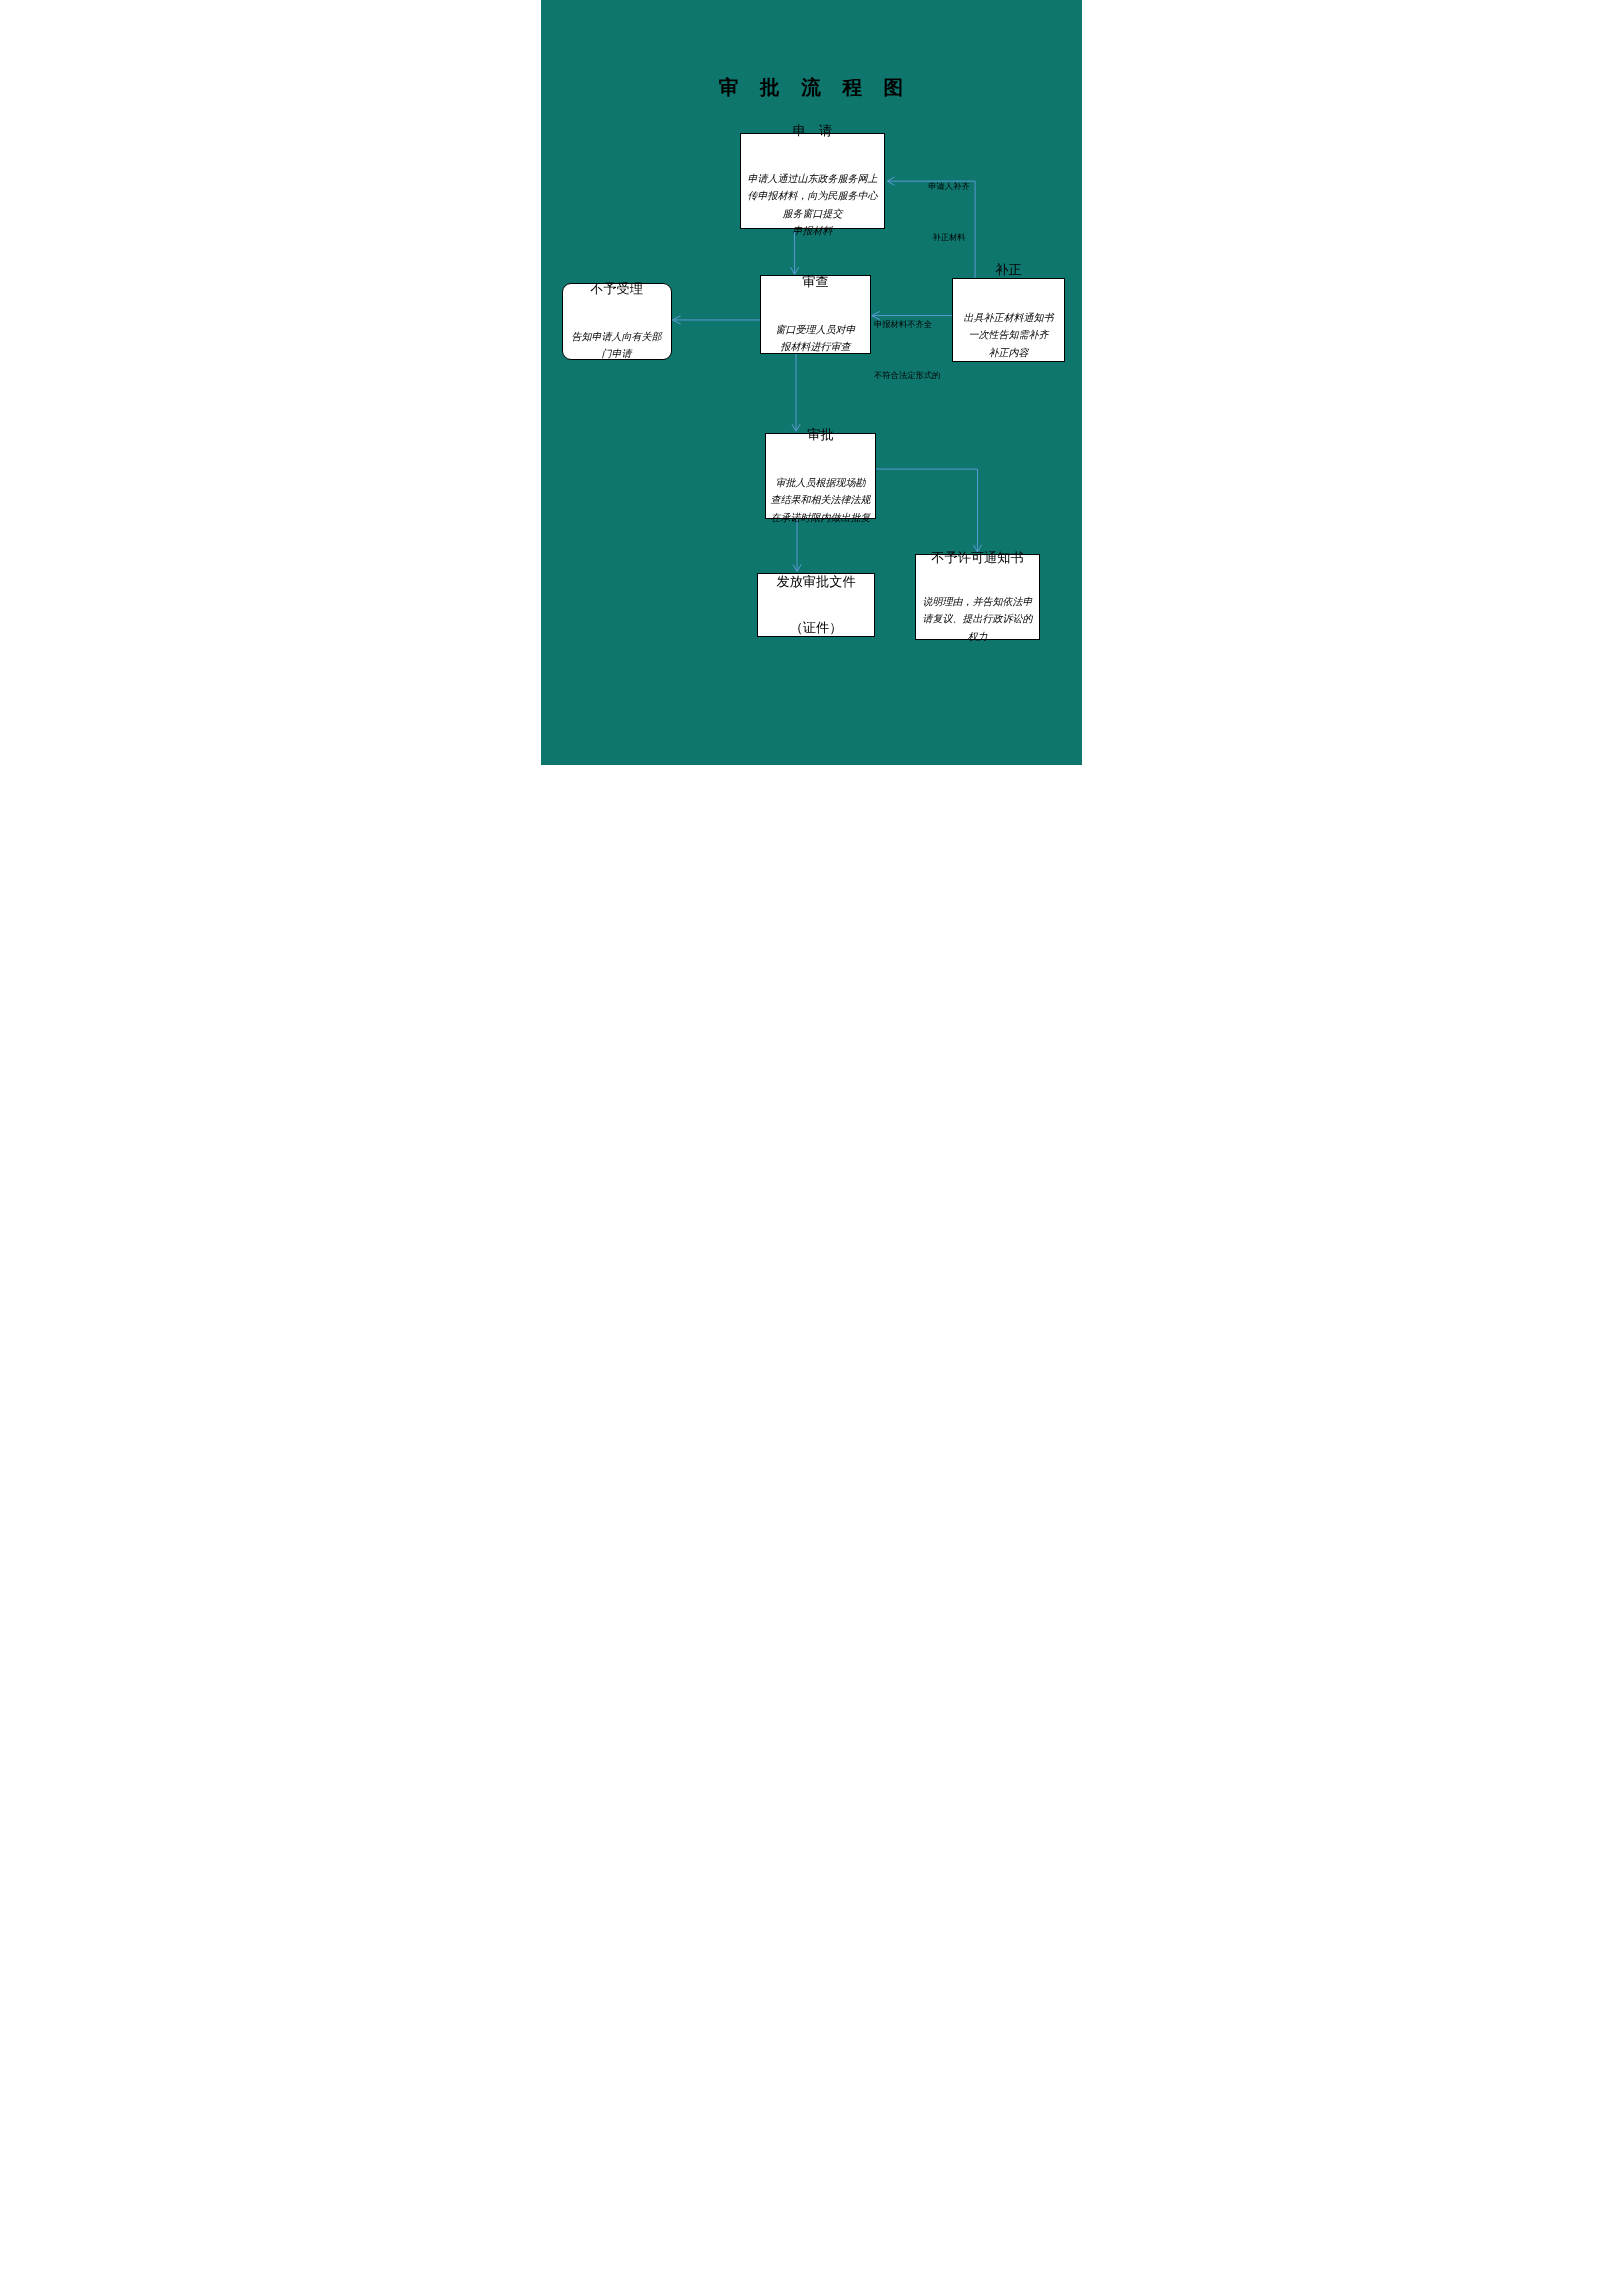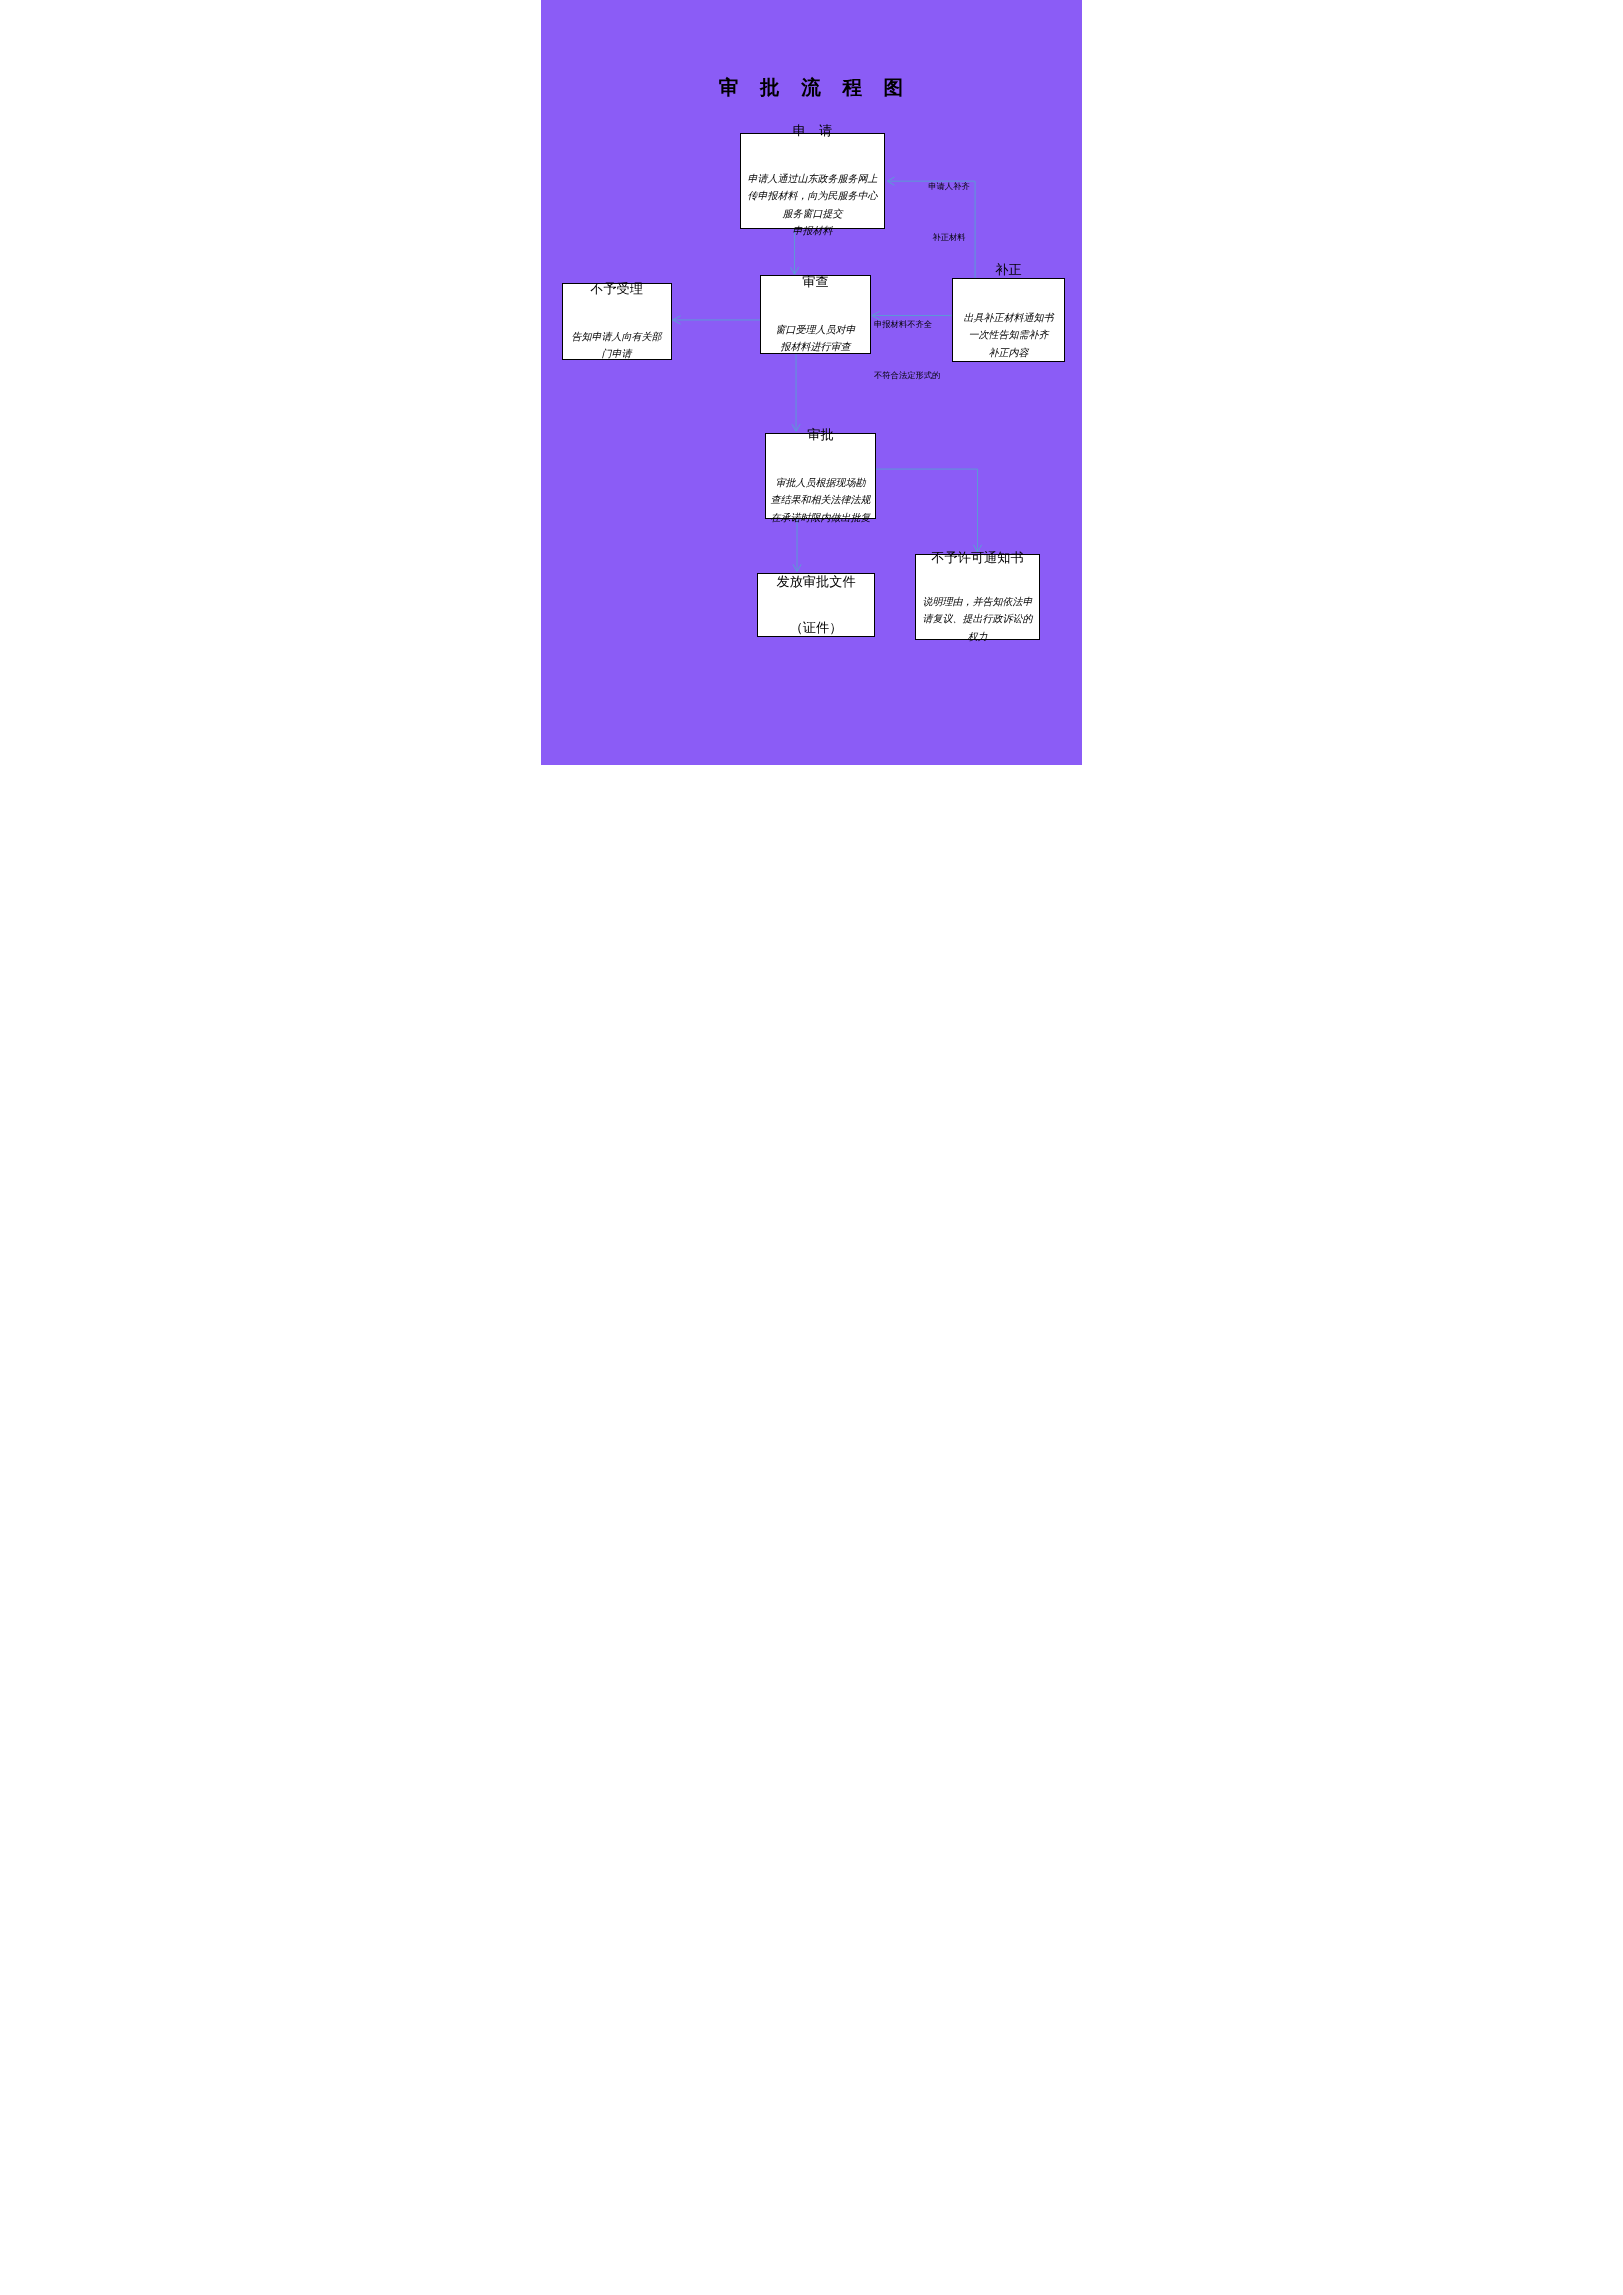--- a/index.html
+++ b/index.html
@@ -60,21 +60,21 @@
     position: absolute;
     font-size: 8.3px;
     line-height: 2.05;
     white-space: pre-wrap;
   }
   .edge-label.centered { text-align: center; }
 </style>
 </head>
 <body>
 
-<div class="page" style="background: #8b5cf6; color: rgb(0, 0, 0);">
+<div class="page" style="background: #0f766e; color: rgb(0, 0, 0);">
 
   <div class="main-title">审　批　流　程　图</div>
 
   <svg class="edges-layer" viewBox="0 0 1103 1559" xmlns="http://www.w3.org/2000/svg">
 
     <path class="connector" d="M 517 466 L 517 557" stroke="#5B9BD5"></path>
     <polyline class="connector" points="509,545 517,559 525,545" stroke="#5B9BD5"></polyline>
 
     <path class="connector" d="M 885 566 L 885 369 L 708 369" stroke="#5B9BD5"></path>
     <polyline class="connector" points="720,361 706,369 720,377" stroke="#5B9BD5"></polyline>
@@ -106,21 +106,21 @@
   </div>
 
   <div class="box" style="left: 219px; top: 275px; width: 111px; height: 79px; border-color: rgb(0, 0, 0);">
     <div class="box-title">审查</div>
     <div class="box-body">
       <div class="box-line">窗口受理人员对申</div>
       <div class="box-line">报材料进行审查</div>
     </div>
   </div>
 
-  <div class="box" style="left: 20.6px; top: 283px; width: 110px; height: 77px; border-color: rgb(0, 0, 0);">
+  <div class="box" style="left: 20.6px; top: 283px; width: 110px; height: 77px; border-color: rgb(0, 0, 0); border-radius: 9px;">
     <div class="box-title">不予受理</div>
     <div class="box-body">
       <div class="box-line">告知申请人向有关部</div>
       <div class="box-line">门申请</div>
     </div>
   </div>
 
   <div class="box" style="left: 411px; top: 278px; width: 113px; height: 84px; border-color: rgb(0, 0, 0); justify-content: flex-end;">
     <div class="box-title">补正</div>
     <div class="box-body">

